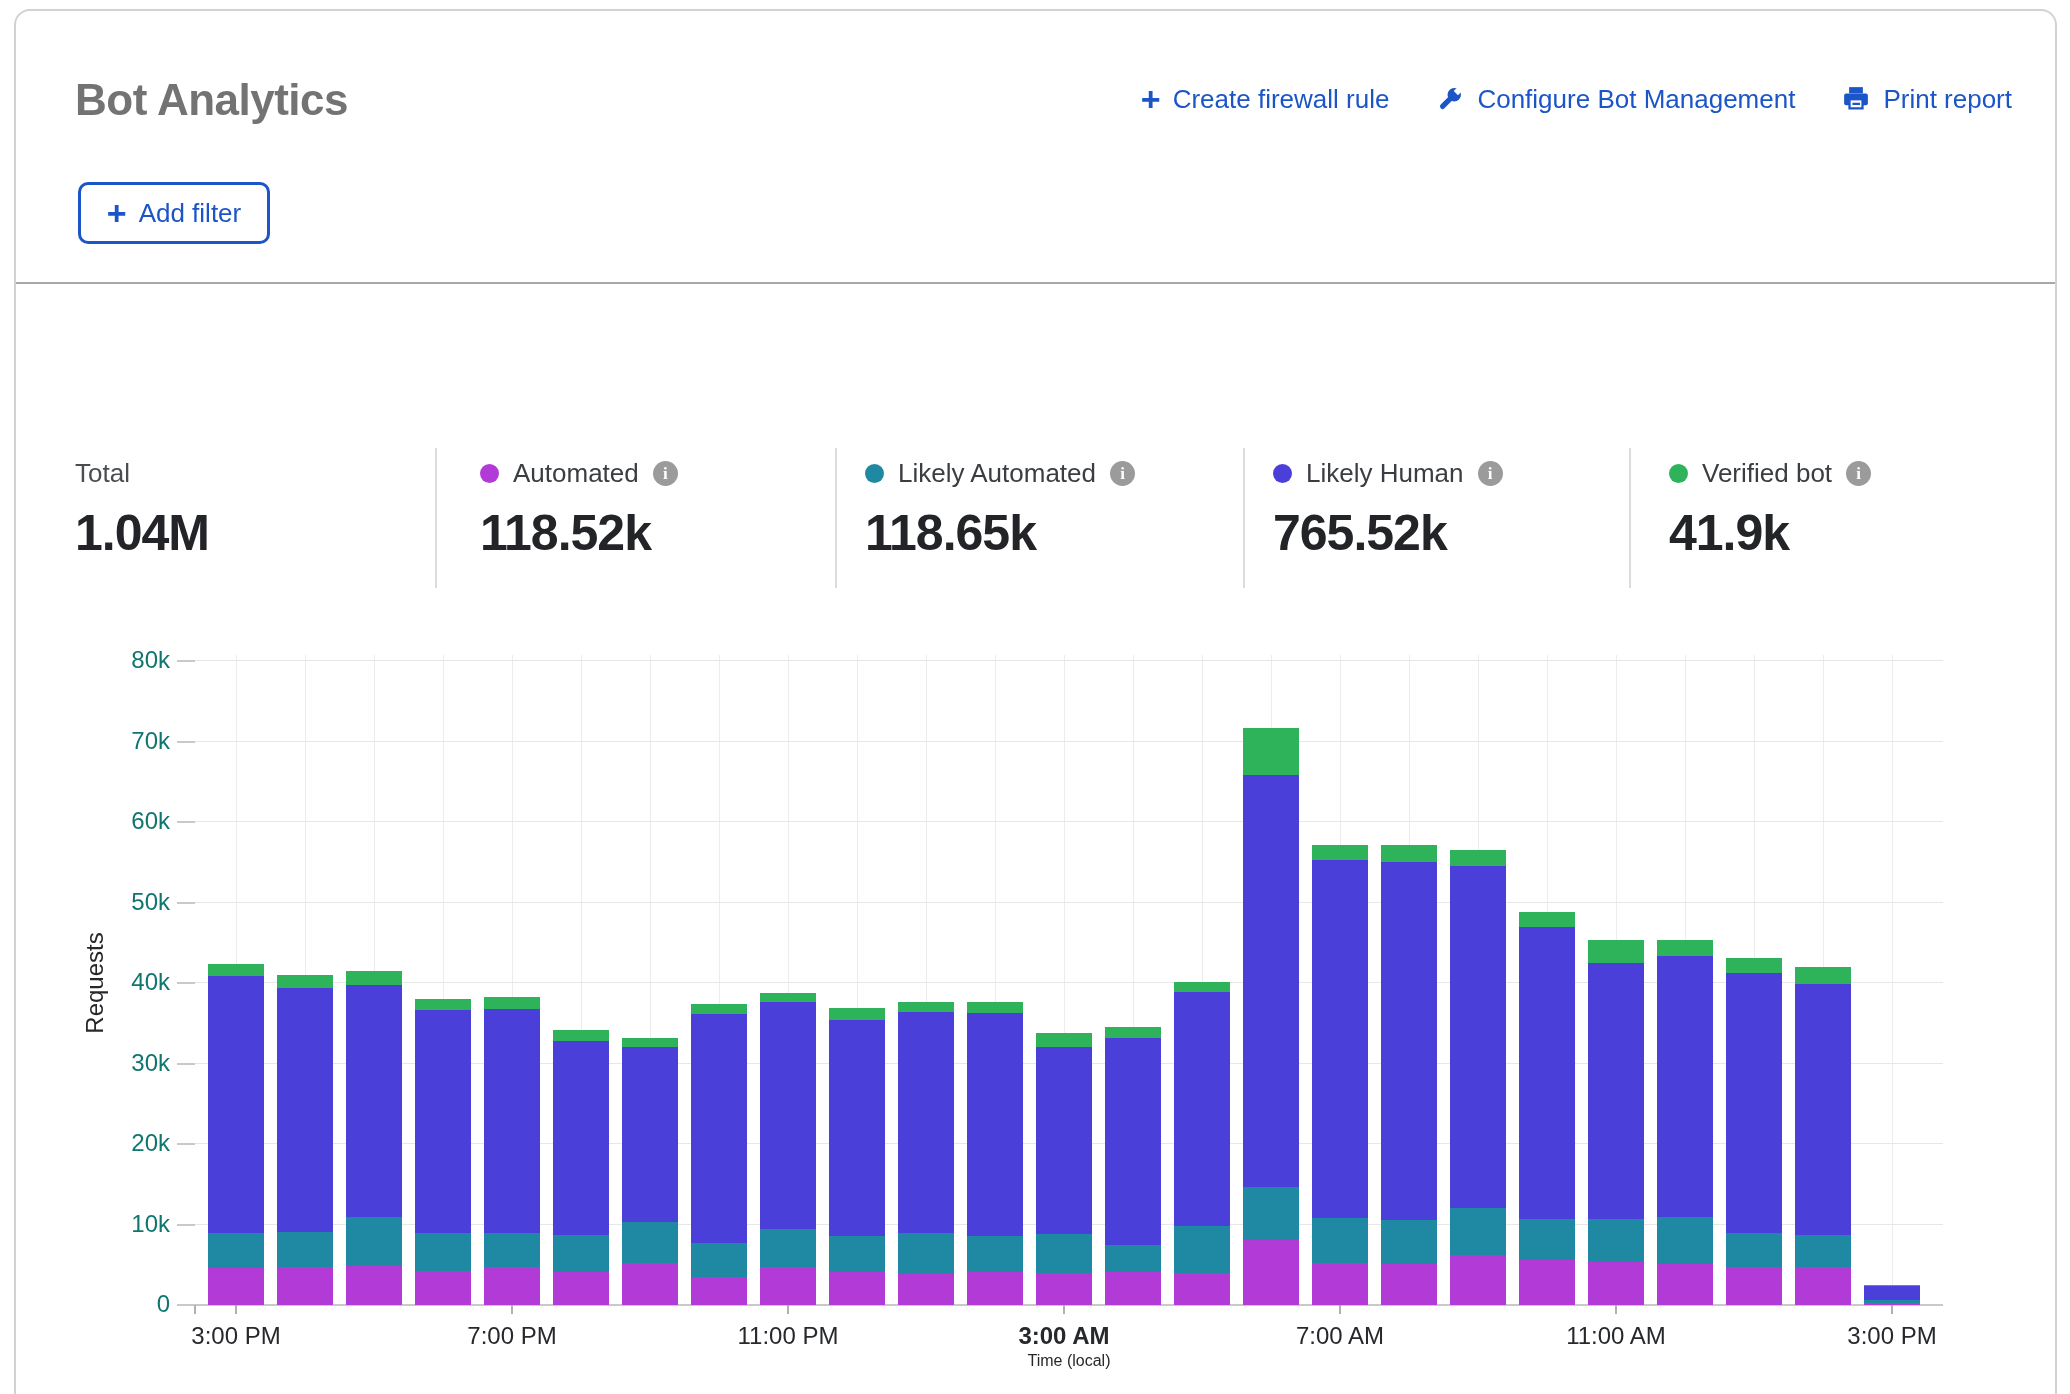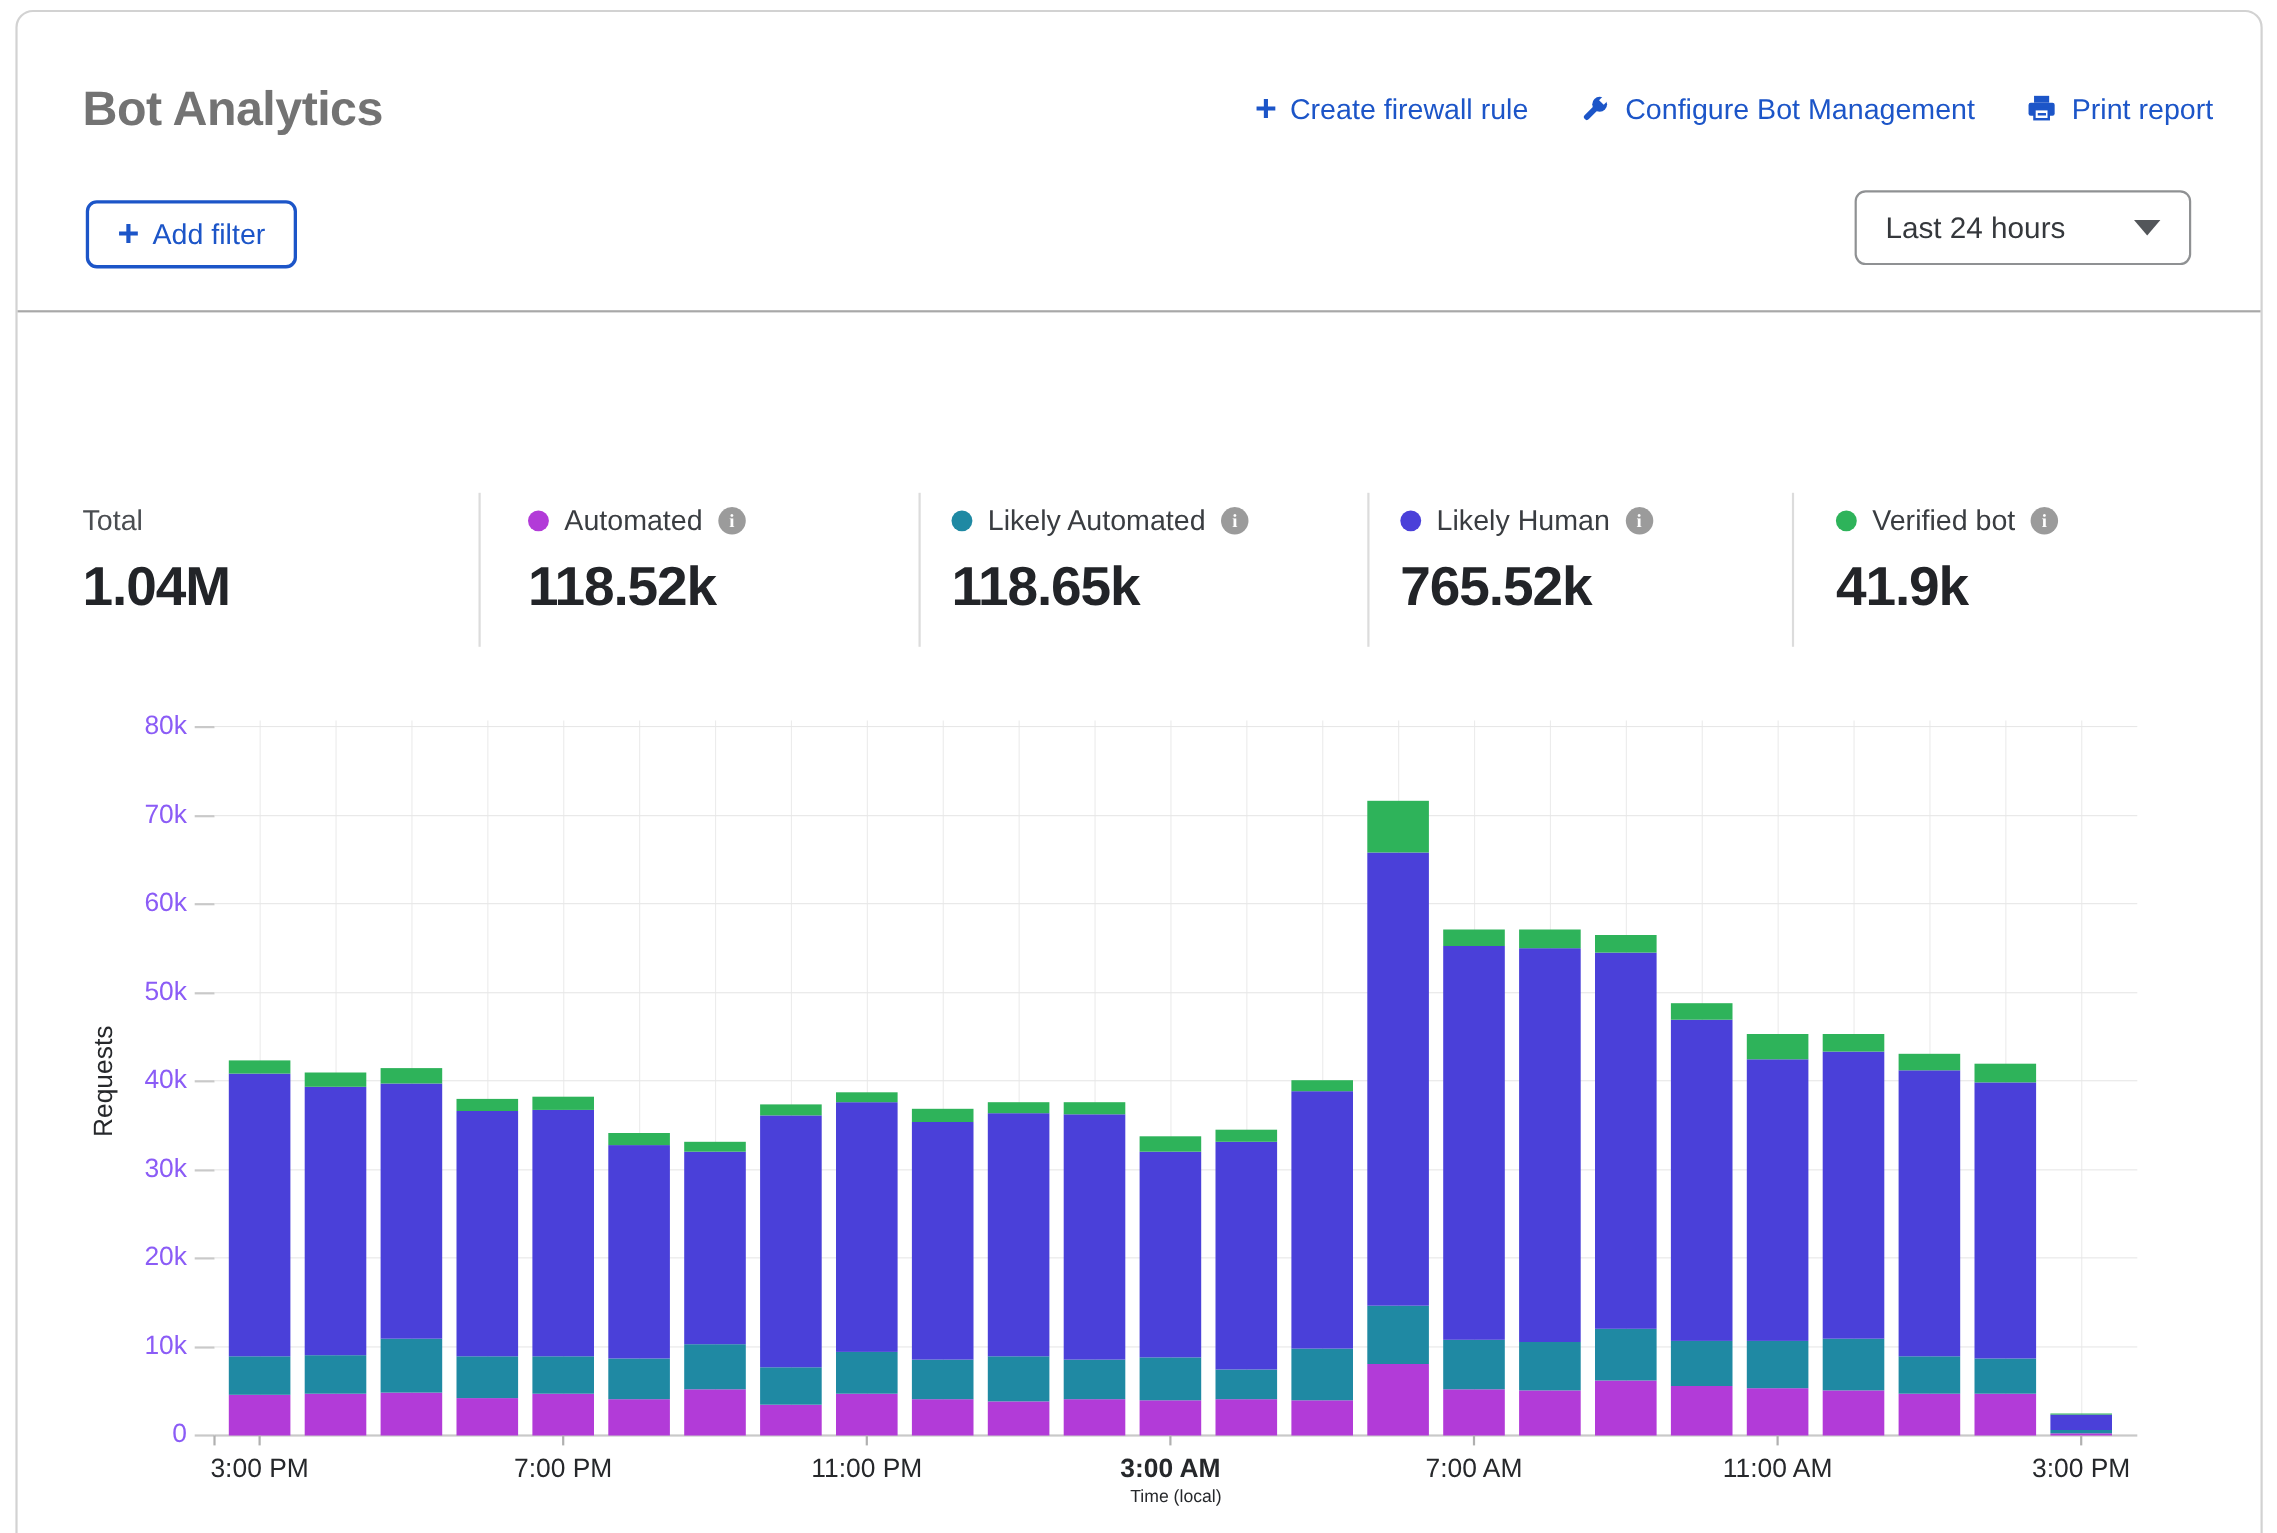--- a/index.html
+++ b/index.html
@@ -63,21 +63,21 @@
     color:#fff;font-size:17px;font-weight:700;font-family:"Liberation Serif","DejaVu Serif",serif;
   }
   .stat-value{margin-top:15px;font-size:50px;font-weight:700;color:#222428;letter-spacing:-1px;}
   .stat-divider{position:absolute;top:437px;height:140px;width:0;border-left:2px solid #dcdcdc;}
   
   #chart-layer{position:absolute;left:0;top:0;width:2070px;height:1394px;pointer-events:none;}
   #chart-layer .grid-h{position:absolute;background:#e7e7e7;}
   #chart-layer .grid-v{position:absolute;background:#ececec;}
   #chart-layer .ytick{position:absolute;background:#c9c9c9;}
   #chart-layer .xtick{position:absolute;background:#b0b0b0;}
-  #chart-layer .ylab{position:absolute;width:128px;text-align:right;font-size:24px;color:#8b5cf6;}
+  #chart-layer .ylab{position:absolute;width:128px;text-align:right;font-size:24px;color:#0f766e;}
   #chart-layer .xlab{position:absolute;width:180px;text-align:center;font-size:24px;color:#26282b;}
   #chart-layer .seg{position:absolute;}
   .axis-ylabel{
     position:absolute;left:95px;top:983px;transform:translate(-50%,-50%) rotate(-90deg);
     font-size:24px;color:#26282b;white-space:nowrap;
   }
   .axis-xlabel{
     position:absolute;left:1069px;top:1352px;transform:translateX(-50%);
     font-size:16px;color:#26282b;white-space:nowrap;
   }
@@ -117,24 +117,20 @@
       </span>
       <span>Print report</span>
     </a>
   </div>
 
   <button class="add-filter">
     <span class="plus-glyph">+</span>
     <span>Add filter</span>
   </button>
 
-  <div class="dropdown">
-    <span>Last 24 hours</span>
-    <span class="caret"></span>
-  </div>
 
   <div class="hdr-divider"></div>
 
 
   <div class="stat" style="left:59px;">
     <div class="stat-label-row">
         <span class="plain">Total</span>
       </div>
     <div class="stat-value">1.04M</div>
   </div>

